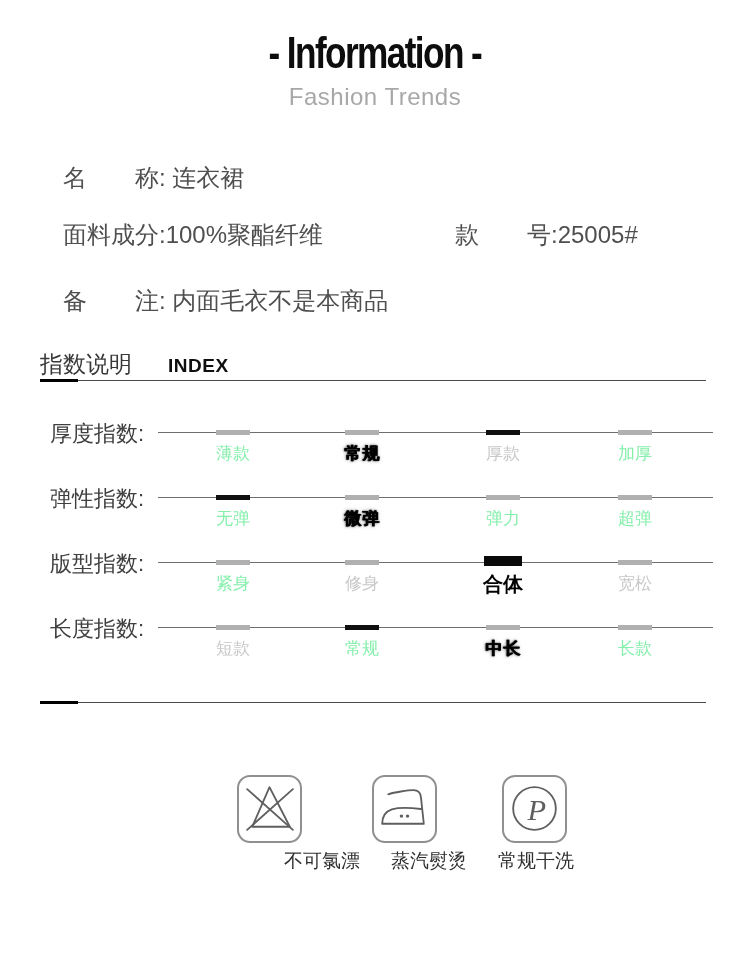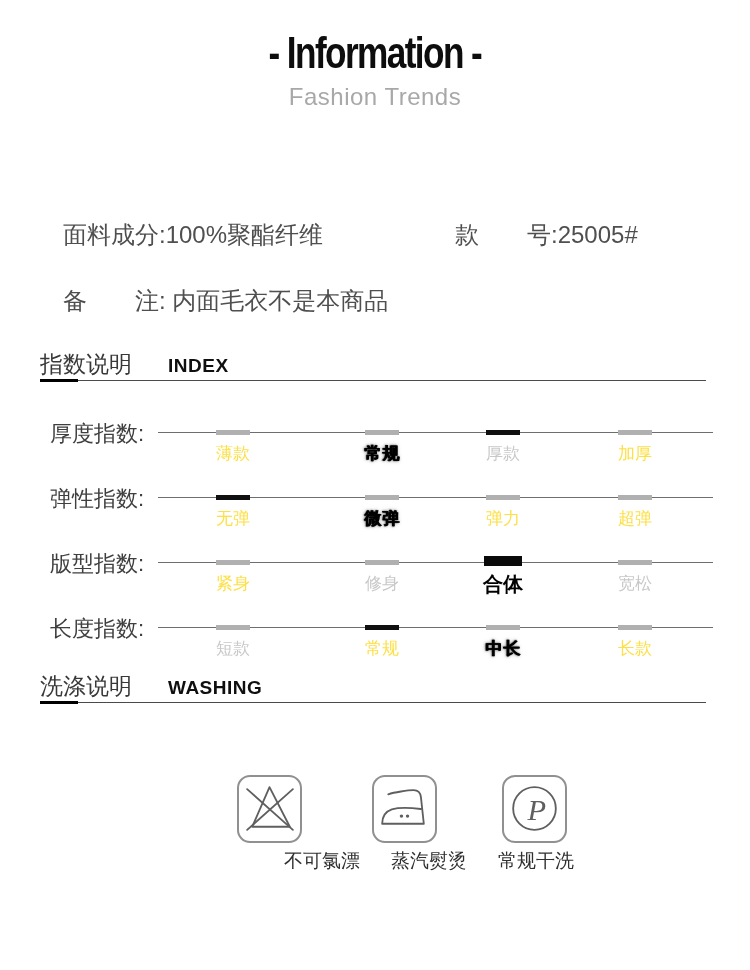--- a/index.html
+++ b/index.html
@@ -30,25 +30,25 @@
   .sec-divider{position:absolute;left:40px;width:666px;height:1px;background:#4a4a4a;}
   .div-index{top:380px;}
   .div-washing{top:702px;}
   .sec-divider::before{content:"";position:absolute;left:0;top:-1px;width:38px;height:3px;background:#000;}
 
   
   .idx-row{position:absolute;left:0;width:750px;height:0;}
   .idx-label{position:absolute;left:50px;top:-13px;font-size:22px;color:#3f3f3f;white-space:nowrap;}
   .scale{position:absolute;left:158px;top:0;width:555px;height:1px;background:#6e6e6e;}
   .opt{position:absolute;top:-2px;width:124px;margin-left:-62px;text-align:center;}
-  .o1{left:75px;} .o2{left:224px;font-family:Liberation Serif, serif;} .o3{left:345px;} .o4{left:477px;}
+  .o1{left:75px;} .o2{left:204px;font-family:Liberation Serif, serif;} .o3{left:345px;} .o4{left:477px;}
   .tick{display:block;margin:0 auto;width:34px;height:5px;background:#b0b0b0;}
   .tick.t-black{background:#101010;}
   .tick.t-black-thick{width:38px;height:10px;margin-top:-4px;background:#0a0a0a;}
-  .opt-label{margin-top:7px;font-size:17px;color:#fde047;white-space:nowrap;}
+  .opt-label{margin-top:7px;font-size:17px;color:#86efac;white-space:nowrap;}
   .opt-label.l-light{color:#c8c8c8;}
   .opt-label.l-boldblur{color:#000;font-weight:bold;letter-spacing:1px;
         text-shadow:1px 0 0 #000,0 0 2px rgba(0,0,0,.8),0 0 4px rgba(0,0,0,.35);}
   .opt-label.l-bold{color:#000;font-weight:bold;font-size:20px;margin-top:5px;}
 
   
   .wash-box{position:absolute;top:775px;width:65px;height:68px;box-sizing:border-box;
             border:2.5px solid #909090;border-radius:13px;background:#fff;}
   .wb1{left:237px;} .wb2{left:372px;} .wb3{left:502px;}
   .wash-box svg{position:absolute;left:0;top:0;width:100%;height:100%;}
@@ -59,20 +59,21 @@
 </head>
 <body>
 
 <div class="page">
 
   <div class="title">
     <span>- Information -</span>
   </div>
   <div class="subtitle">Fashion Trends</div>
 
+  <div class="field f-name">名　　称: 连衣裙</div>
   <div class="field f-fabric">面料成分:100%聚酯纤维</div>
   <div class="field f-style">款　　号:25005#</div>
   <div class="field f-note">备　　注: 内面毛衣不是本商品</div>
 
   <div class="sec-hdr hdr-index">
     <span class="cn">指数说明</span>
     <span class="en">INDEX</span>
   </div>
   <div class="sec-divider div-index"></div>
 
@@ -157,24 +158,20 @@
         <span class="tick"></span>
         <div class="opt-label l-boldblur">中长</div>
       </div>
       <div class="opt o4">
         <span class="tick"></span>
         <div class="opt-label">长款</div>
       </div>
     </div>
   </div>
 
-  <div class="sec-hdr hdr-washing">
-    <span class="cn">洗涤说明</span>
-    <span class="en">WASHING</span>
-  </div>
   <div class="sec-divider div-washing"></div>
 
   <div class="wash-box wb1">
     <svg viewBox="0 0 60 63" fill="none" stroke="#5f5f5f" stroke-width="1.8" stroke-linecap="round" stroke-linejoin="round">
       <path d="M30,10 L13,49 L50,49 Z"></path>
       <path d="M8,12 L53,52"></path>
       <path d="M53,12 L8,52"></path>
     </svg>
   </div>
   <div class="wash-box wb2">

